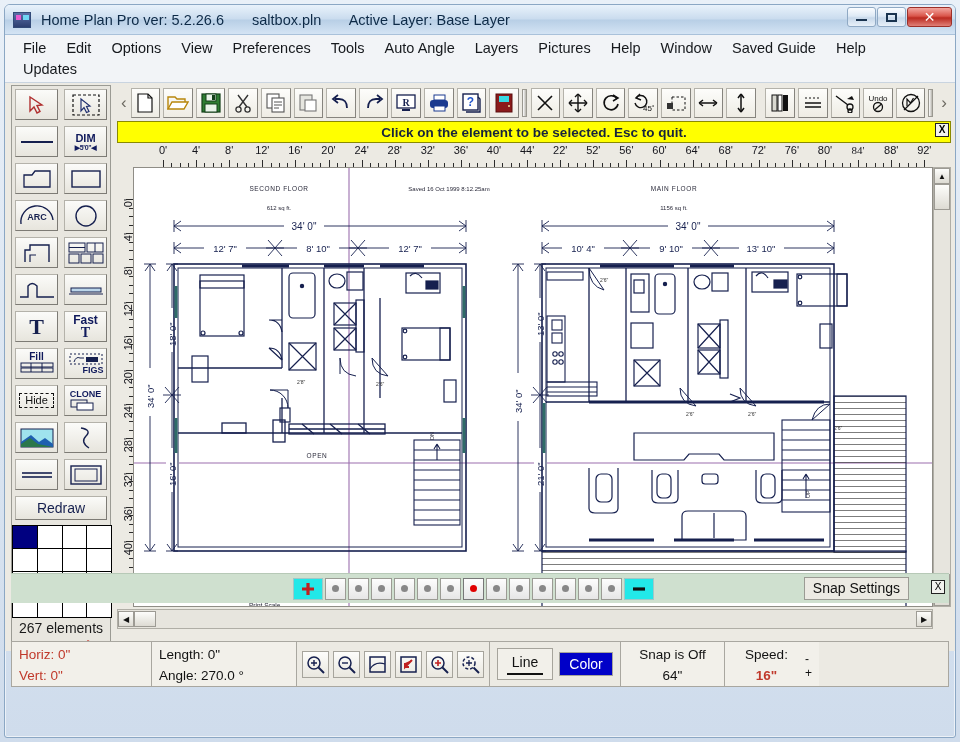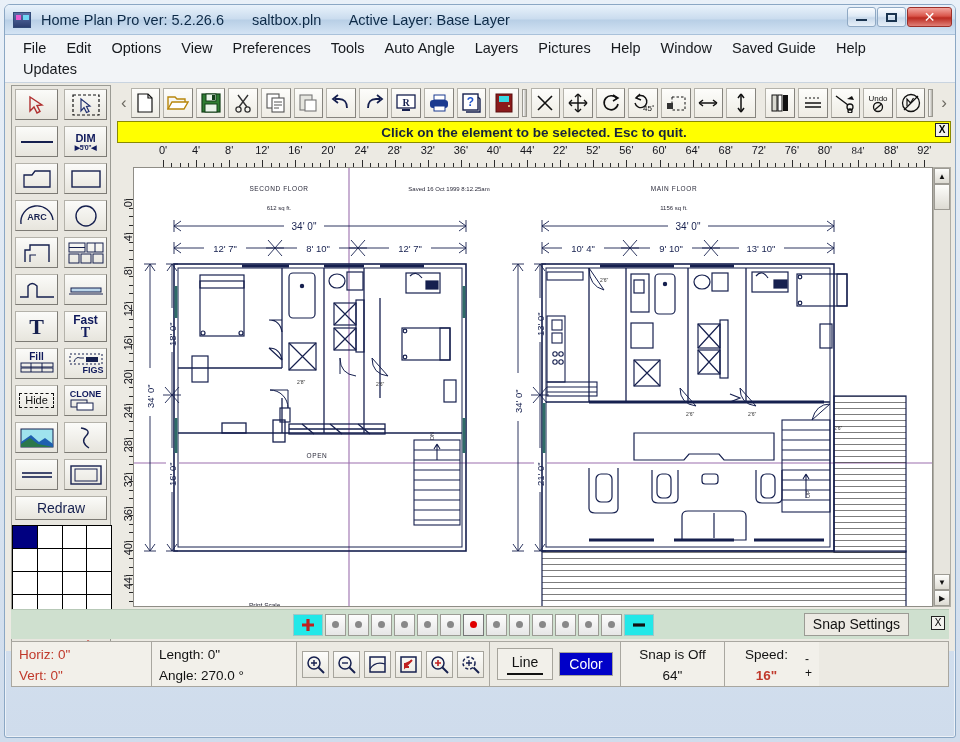--- a/index.html
+++ b/index.html
@@ -223,21 +223,21 @@
   .redarrow { position:absolute; right:5px; top:86px; font-size:17px; color:#c00000; line-height:1;}
   .hsb {
     position:absolute; left:112px; right:22px; bottom:22px; height:20px;
     background:#e7e5de; border:1px solid #b0aea6;
     display:flex; align-items:center;
   }
   .redarrow-h { position:absolute; left:114px; bottom:24px; font-size:16px; color:#c00000; line-height:1;}
 
   
   .zoombar {
-    position:absolute; left:6px; right:6px; top:604px; height:30px;
+    position:absolute; left:6px; right:6px; top:568px; height:30px;
     background:#cfe0cf;
     border-top:1px solid #b7c9b7;
     display:flex; align-items:center;
   }
   .zb-pad { width: 282px; }
   .zend {
     width:30px; height:22px; background:#22e8e8;
     display:flex; align-items:center; justify-content:center;
     border:1px solid #9ec8c8;
   }

